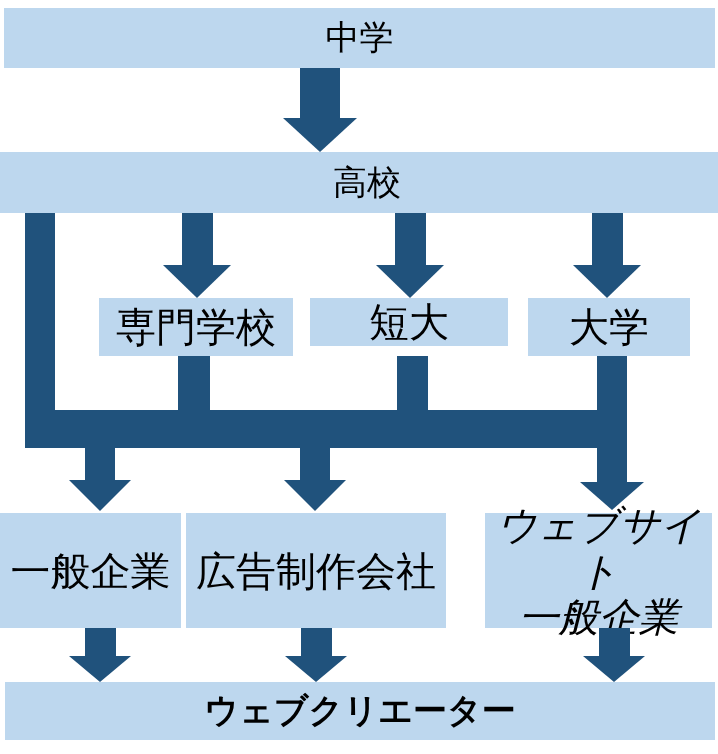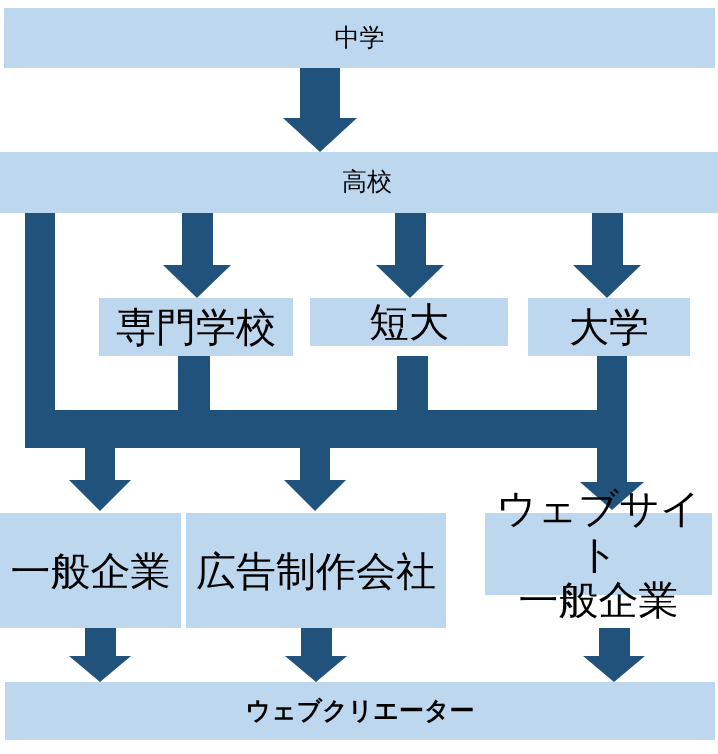--- a/index.html
+++ b/index.html
@@ -19,21 +19,21 @@
   .node{
     position:absolute;
     background:var(--node-fill);
     color:var(--text);
     display:flex;align-items:center;justify-content:center;
     text-align:center;
     font-size:40px;
     line-height:1.15;
     box-sizing:border-box;
   }
-  .node.big{font-size:25px;}
+  .node.big{font-size:34px;}
   .node.bold{font-weight:600;text-align:center;}
   .stem{position:absolute;background:var(--arrow);}
   .head{position:absolute;width:0;height:0;}
   
   .head.h-big{border-left:37px solid transparent;border-right:37px solid transparent;border-top:34px solid var(--arrow);}
   
   .head.h-sch{border-left:34px solid transparent;border-right:34px solid transparent;border-top:33px solid var(--arrow);}
   
   .head.h-bar{border-left:31px solid transparent;border-right:31px solid transparent;border-top:31px solid var(--arrow);}
   
@@ -102,21 +102,21 @@
     <div class="stem" style="left:300px;top:448px;width:30px;height:32px;"></div>
     <div class="head h-bar" style="left:284px;top:480px;"></div>
   </div>
 
   <div class="node" style="left:0px;top:513px;width:181px;height:115px;align-items:center;">
     <span>一般企業</span>
   </div>
   <div class="node" style="left:186px;top:513px;width:260px;height:115px;">
     <span>広告制作会社</span>
   </div>
-  <div class="node" style="left:485px;top:513px;width:227px;height:82px;">
+  <div class="node" style="left:485px;top:513px;width:227px;height:115px;font-style:italic;">
     <span>
       <span>ウェブサイト</span><br>
       <span>一般企業</span>
     </span>
   </div>
 
   <div>
     <div class="stem" style="left:85px;top:628px;width:31px;height:28px;"></div>
     <div class="head h-bot" style="left:69px;top:656px;"></div>
   </div>

